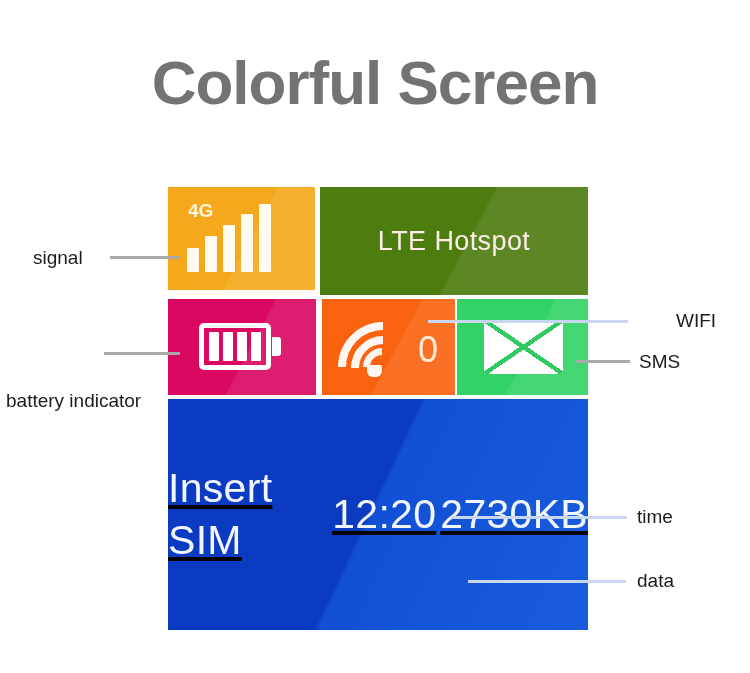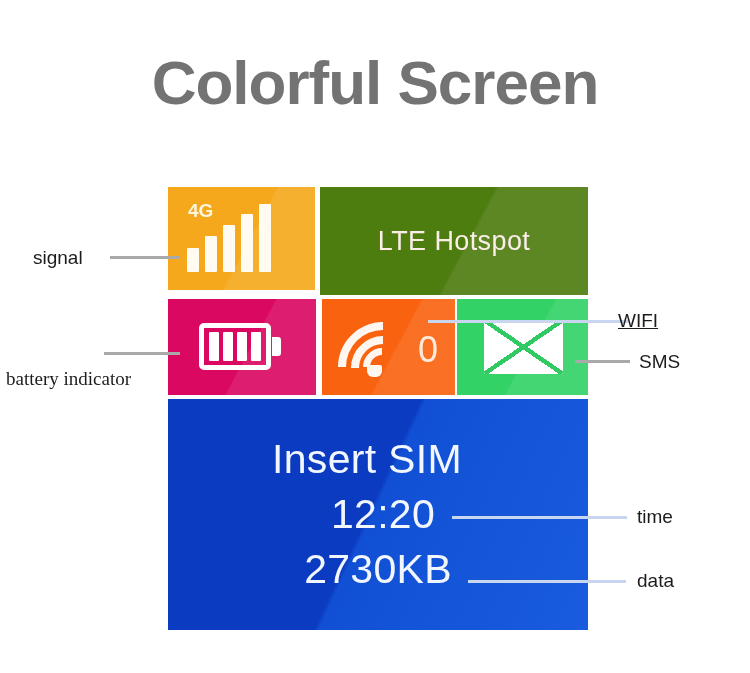--- a/index.html
+++ b/index.html
@@ -114,22 +114,23 @@
   #sms-icon .flap{
     position:absolute;left:0;top:0;width:100%;height:100%;
     background:
       linear-gradient(to bottom right, transparent calc(50% - 2.2px), #2FCB62 calc(50% - 2.2px), #2FCB62 calc(50% + 2.2px), transparent calc(50% + 2.2px)),
       linear-gradient(to bottom left,  transparent calc(50% - 2.2px), #2FCB62 calc(50% - 2.2px), #2FCB62 calc(50% + 2.2px), transparent calc(50% + 2.2px));
   }
 
   
   #info-lines{
     position:absolute;left:0;top:0;width:100%;height:100%;
-    display:flex;flex-direction:column;align-items:center;justify-content:center;
+    display:flex;flex-direction:row;align-items:center;justify-content:center;
     gap:4px;
+    text-decoration:underline;
   }
   #info-lines div{
     color:#F2F6FF;font-size:41px;line-height:1.25;font-weight:400;letter-spacing:.3px;
   }
   #info-sim{margin-right:22px;}
   #info-time{margin-left:10px;}
   #info-data{margin-left:0px;}
 
   
   .callout{
@@ -137,24 +138,24 @@
     font-size:19px;color:#1c1c1c;line-height:1;white-space:nowrap;
   }
   .leader{
     position:absolute;height:3px;background:#a9a9a9;
   }
   .leader-light{background:#c9d6ef;}
 
   #label-signal{left:33px;top:248px;}
   #leader-signal{left:110px;top:256px;width:70px;}
 
-  #label-battery{left:6px;top:369px;font-family:Liberation Serif, serif;}
+  #label-battery{left:6px;top:391px;}
   #leader-battery{left:104px;top:352px;width:76px;}
 
-  #label-wifi{left:618px;top:311px;text-decoration:underline;}
+  #label-wifi{left:676px;top:311px;}
   #leader-wifi{left:428px;top:320px;width:200px;}
 
   #label-sms{left:639px;top:352px;}
   #leader-sms{left:575px;top:360px;width:55px;}
 
   #label-time{left:637px;top:507px;}
   #leader-time{left:452px;top:516px;width:175px;}
 
   #label-data{left:637px;top:571px;}
   #leader-data{left:468px;top:580px;width:158px;}

